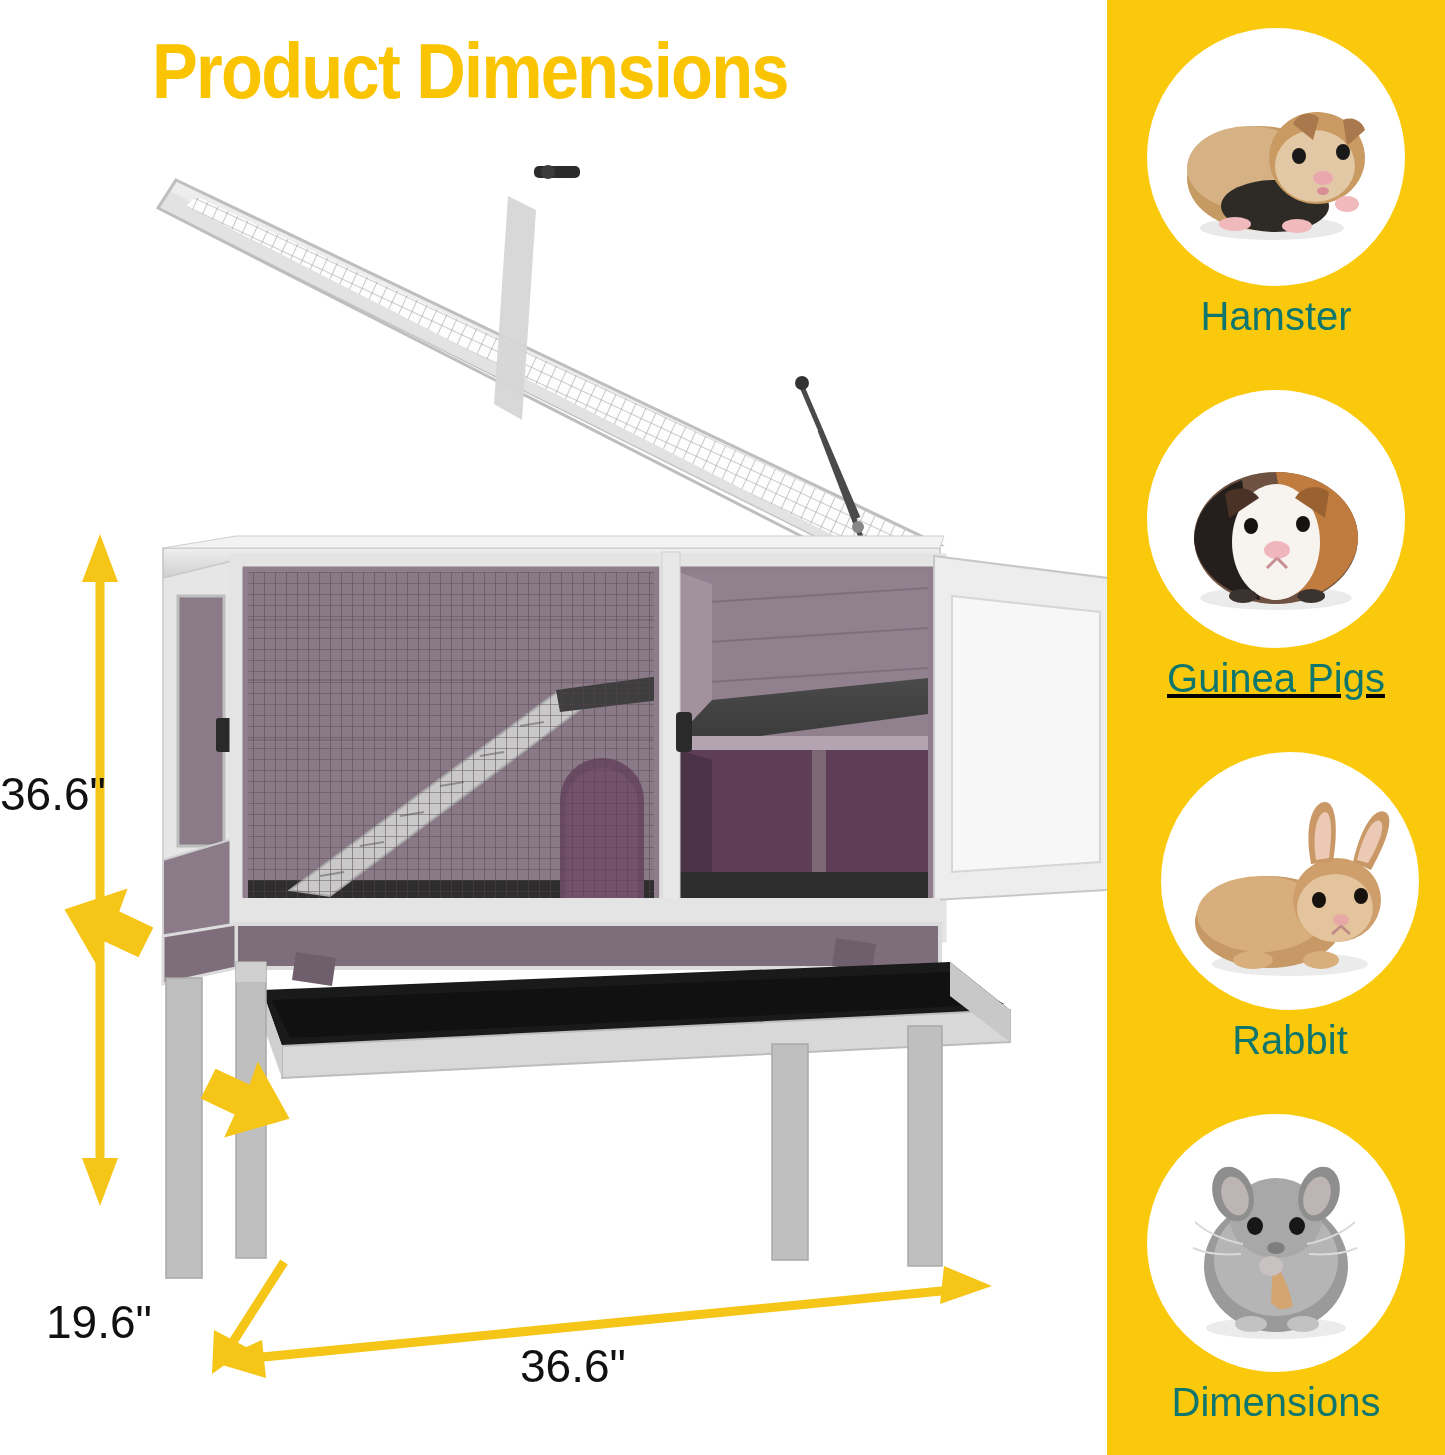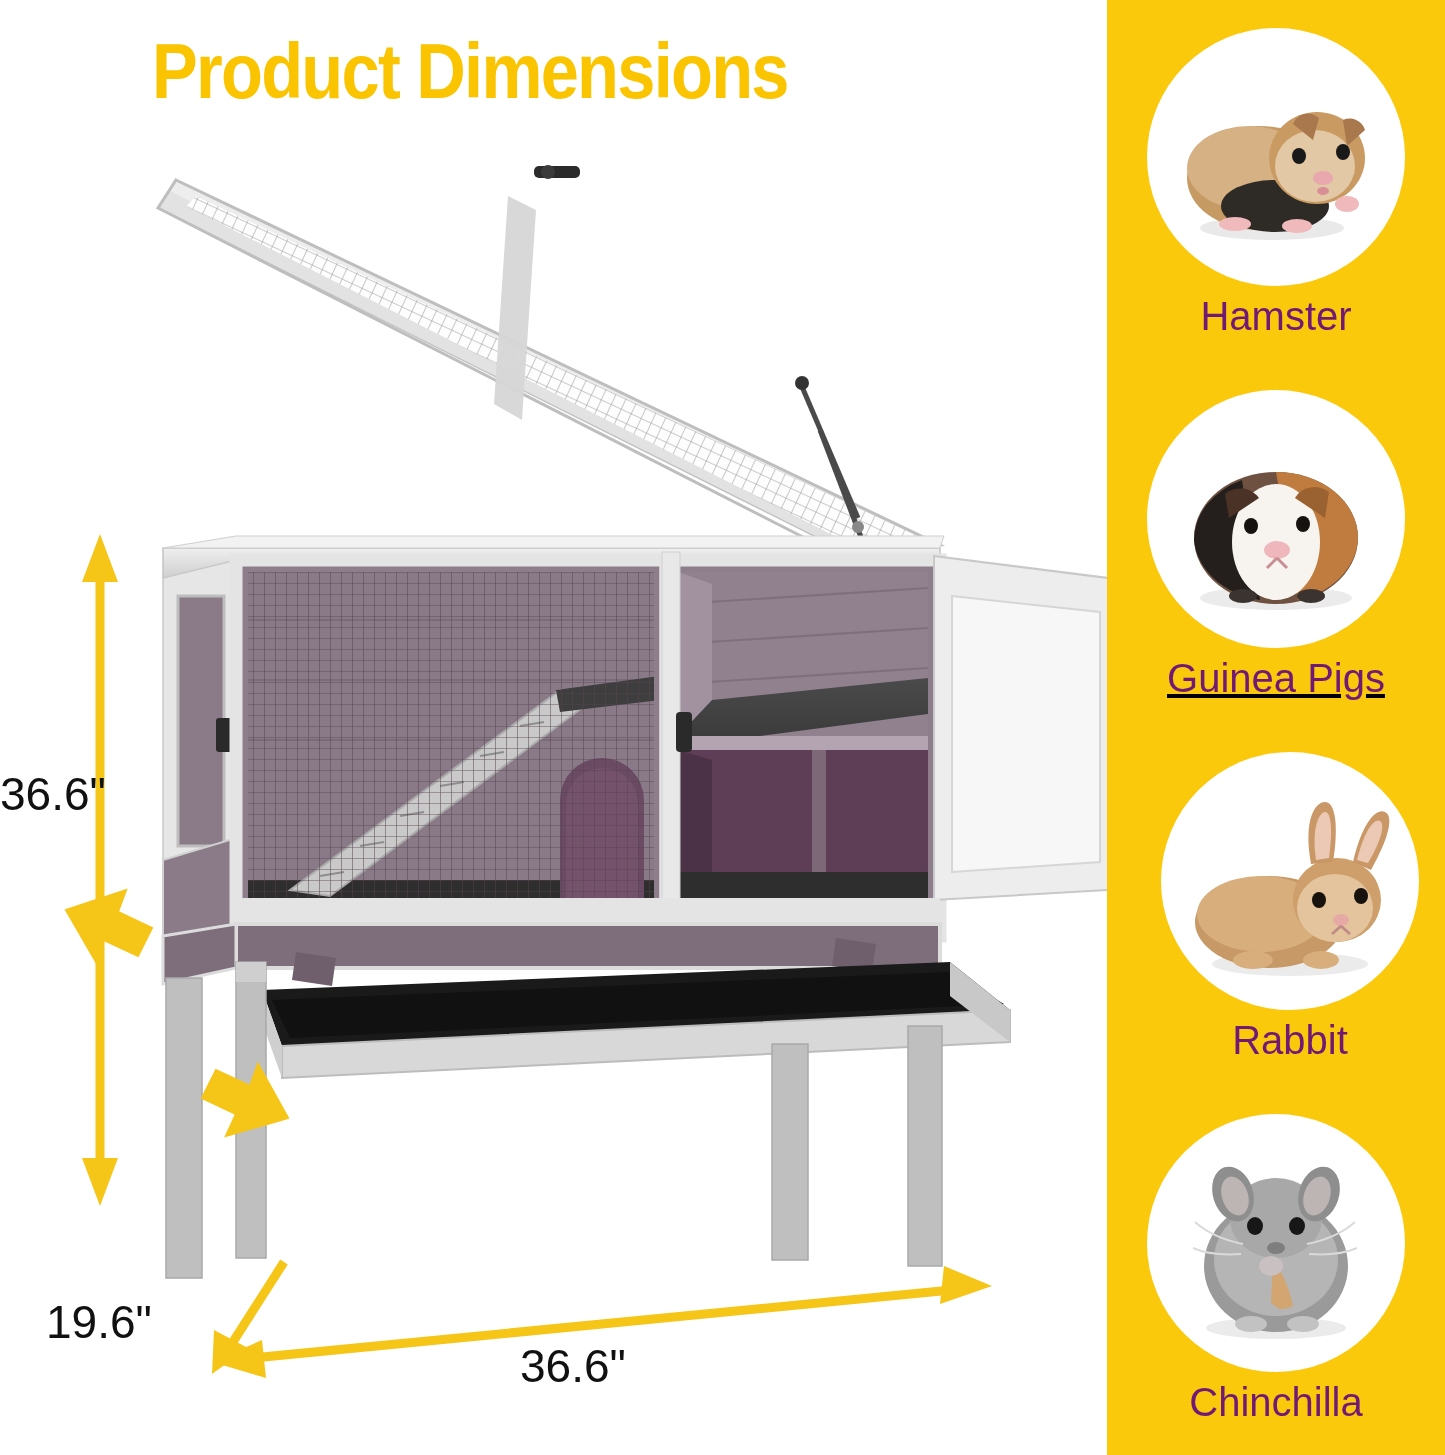--- a/index.html
+++ b/index.html
@@ -19,21 +19,21 @@
 
   
   #sidebar{position:absolute;left:1107px;top:0;width:338px;height:1455px;background:#FBC90C;}
   .pet-card{position:absolute;left:0;width:338px;}
   .pet-circle{
     position:relative;margin:0 auto;
     width:258px;height:258px;border-radius:50%;
     background:#fff;overflow:hidden;
   }
   .pet-label{
-    text-align:center;color:#701a75;
+    text-align:center;color:#0f766e;
     font-size:40px;line-height:48px;
     font-family:"Liberation Sans",sans-serif;
     margin-top:6px;white-space:nowrap;
   }
   .pet-art{position:absolute;left:0;top:0;width:100%;height:100%;}
 
   
   .dim-label{
     position:absolute;color:#111;
     font-family:"Liberation Sans",sans-serif;
@@ -337,17 +337,17 @@
               <path d="M162 140 q30 2 48 -6"></path>
             <path d="M96 130 q-30 -6 -48 -22"></path>
               <path d="M94 140 q-30 2 -48 -6"></path>
           </g>
           <path d="M126 146 q14 18 20 46 q-14 8 -22 -4 Z" fill="#D2A571"></path>
           <ellipse cx="124" cy="152" rx="12" ry="10" fill="#C9C1C1"></ellipse>
           <ellipse cx="104" cy="210" rx="16" ry="8" fill="#C2C2C2"></ellipse>
           <ellipse cx="156" cy="210" rx="16" ry="8" fill="#C2C2C2"></ellipse>
         </svg>
       </div>
-      <div class="pet-label">Chinchilla</div>
+      <div class="pet-label">Dimensions</div>
     </div>
 
   </div>
 </div>
 
 </body></html>

